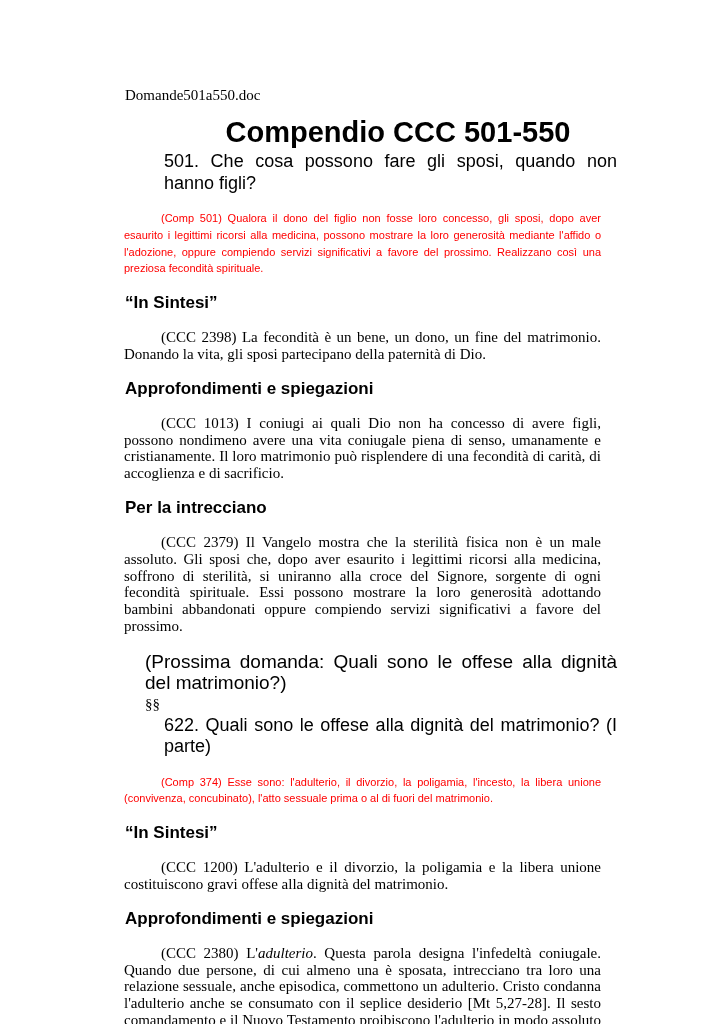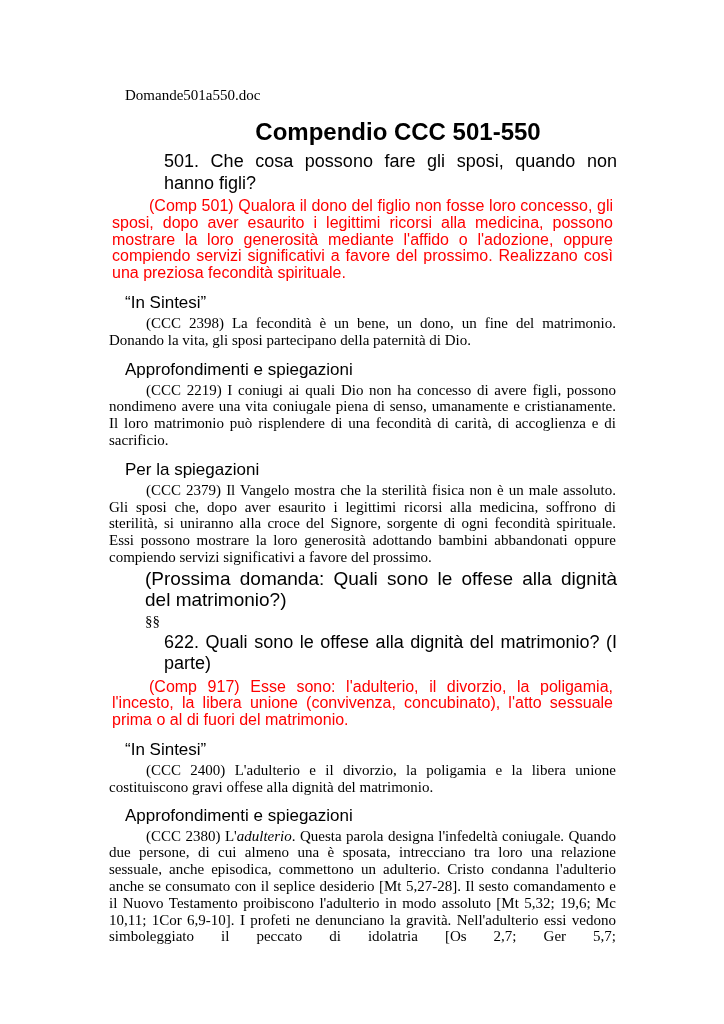--- a/index.html
+++ b/index.html
@@ -19,47 +19,47 @@
   }
   .filename {
     margin: 0 0 0 17px;
     font-size: 15px; line-height: 18px;
   }
   .doc-title {
     margin: 14px 0 0 0;
     padding-left: 71px;
     font-family: "Liberation Sans", "DejaVu Sans", sans-serif;
     font-weight: bold;
-    font-size: 24px; line-height: 28px;
+    font-size: 29px; line-height: 28px;
     text-align: center;
   }
   .question {
     margin: 5px 0 0 56px;
     font-family: "Liberation Sans", "DejaVu Sans", sans-serif;
     font-weight: normal;
     font-size: 18px; line-height: 21.5px;
     text-align: justify;
   }
   .comp-answer {
-    margin: 4px;
+    margin: 16px;
     font-family: "Liberation Sans", "DejaVu Sans", sans-serif;
-    font-size: 16px; line-height: 16.8px;
+    font-size: 11px; line-height: 16.8px;
     color: #ff0000;
     text-align: justify;
     text-indent: 37px;
   }
   .section-heading {
     margin: 11px 0 2px 17px;
     font-family: "Liberation Sans", "DejaVu Sans", sans-serif;
-    font-weight: normal;
+    font-weight: bold;
     font-size: 17px; line-height: 20px;
   }
   .section-heading.tight { margin-top: 10px; }
   .body-para {
-    margin: 1px;
+    margin: 16px;
     font-size: 15px; line-height: 16.8px;
     text-align: justify;
     text-indent: 37px;
   }
   .body-para.continued { text-align-last: justify; }
   .next-question {
     margin: 2px 0 0 37px;
     font-family: "Liberation Sans", "DejaVu Sans", sans-serif;
     font-size: 19px; line-height: 21.5px;
     text-align: justify;
@@ -81,33 +81,33 @@
   <h1 class="doc-title">Compendio CCC 501-550</h1>
 
   <section>
     <h2 class="question">501. Che cosa possono fare gli sposi, quando non hanno figli?</h2>
     <p class="comp-answer">(Comp 501) Qualora il dono del figlio non fosse loro concesso, gli sposi, dopo aver esaurito i legittimi ricorsi alla medicina, possono mostrare la loro generosità mediante l'affido o l'adozione, oppure compiendo servizi significativi a favore del prossimo. Realizzano così una preziosa fecondità spirituale.</p>
 
     <h3 class="section-heading">“In Sintesi”</h3>
     <p class="body-para">(CCC 2398) La fecondità è un bene, un dono, un fine del matrimonio. Donando la vita, gli sposi partecipano della paternità di Dio.</p>
 
     <h3 class="section-heading">Approfondimenti e spiegazioni</h3>
-    <p class="body-para">(CCC 2219) I coniugi ai quali Dio non ha concesso di avere figli, possono nondimeno avere una vita coniugale piena di senso, umanamente e cristianamente. Il loro matrimonio può risplendere di una fecondità di carità, di accoglienza e di sacrificio.</p>
+    <p class="body-para">(CCC 1013) I coniugi ai quali Dio non ha concesso di avere figli, possono nondimeno avere una vita coniugale piena di senso, umanamente e cristianamente. Il loro matrimonio può risplendere di una fecondità di carità, di accoglienza e di sacrificio.</p>
 
-    <h3 class="section-heading">Per la spiegazioni</h3>
+    <h3 class="section-heading">Per la intrecciano</h3>
     <p class="body-para">(CCC 2379) Il Vangelo mostra che la sterilità fisica non è un male assoluto. Gli sposi che, dopo aver esaurito i legittimi ricorsi alla medicina, soffrono di sterilità, si uniranno alla croce del Signore, sorgente di ogni fecondità spirituale. Essi possono mostrare la loro generosità adottando bambini abbandonati oppure compiendo servizi significativi a favore del prossimo.</p>
 
     <p class="next-question">(Prossima domanda: Quali sono le offese alla dignità del matrimonio?)</p>
     <p class="separator">§§</p>
   </section>
 
   <section>
     <h2 class="question second">622. Quali sono le offese alla dignità del matrimonio? (I parte)</h2>
-    <p class="comp-answer">(Comp 917) Esse sono: l'adulterio, il divorzio, la poligamia, l'incesto, la libera unione (convivenza, concubinato), l'atto sessuale prima o al di fuori del matrimonio.</p>
+    <p class="comp-answer">(Comp 374) Esse sono: l'adulterio, il divorzio, la poligamia, l'incesto, la libera unione (convivenza, concubinato), l'atto sessuale prima o al di fuori del matrimonio.</p>
 
     <h3 class="section-heading">“In Sintesi”</h3>
-    <p class="body-para">(CCC 2400) L'adulterio e il divorzio, la poligamia e la libera unione costituiscono gravi offese alla dignità del matrimonio.</p>
+    <p class="body-para">(CCC 1200) L'adulterio e il divorzio, la poligamia e la libera unione costituiscono gravi offese alla dignità del matrimonio.</p>
 
     <h3 class="section-heading tight">Approfondimenti e spiegazioni</h3>
     <p class="body-para continued"><span>(CCC 2380) L'</span><span class="italic-term">adulterio</span><span>. Questa parola designa l'infedeltà coniugale. Quando due persone, di cui almeno una è sposata, intrecciano tra loro una relazione sessuale, anche episodica, commettono un adulterio. Cristo condanna l'adulterio anche se consumato con il seplice desiderio [Mt 5,27-28]. Il sesto comandamento e il Nuovo Testamento proibiscono l'adulterio in modo assoluto [Mt 5,32; 19,6; Mc 10,11; 1Cor 6,9-10]. I profeti ne denunciano la gravità. Nell'adulterio essi vedono simboleggiato il peccato di idolatria [Os 2,7; Ger 5,7;</span></p>
   </section>
 
 </div>
 
 </body></html>

